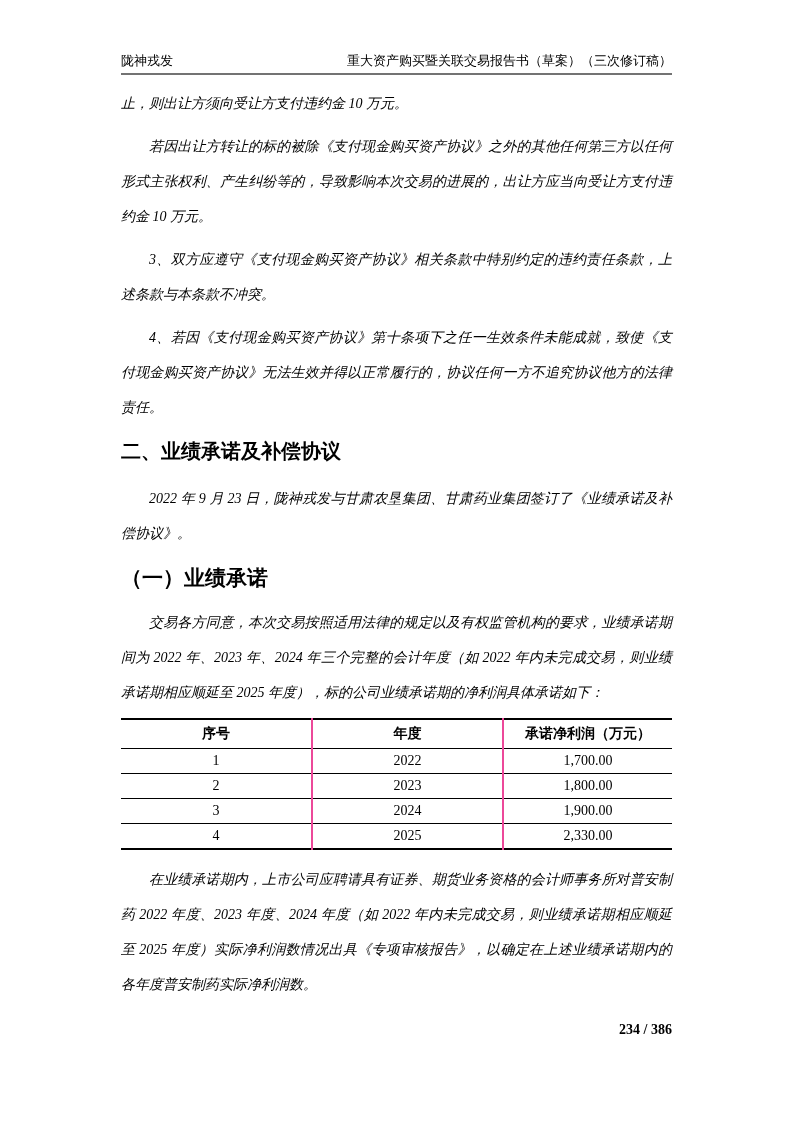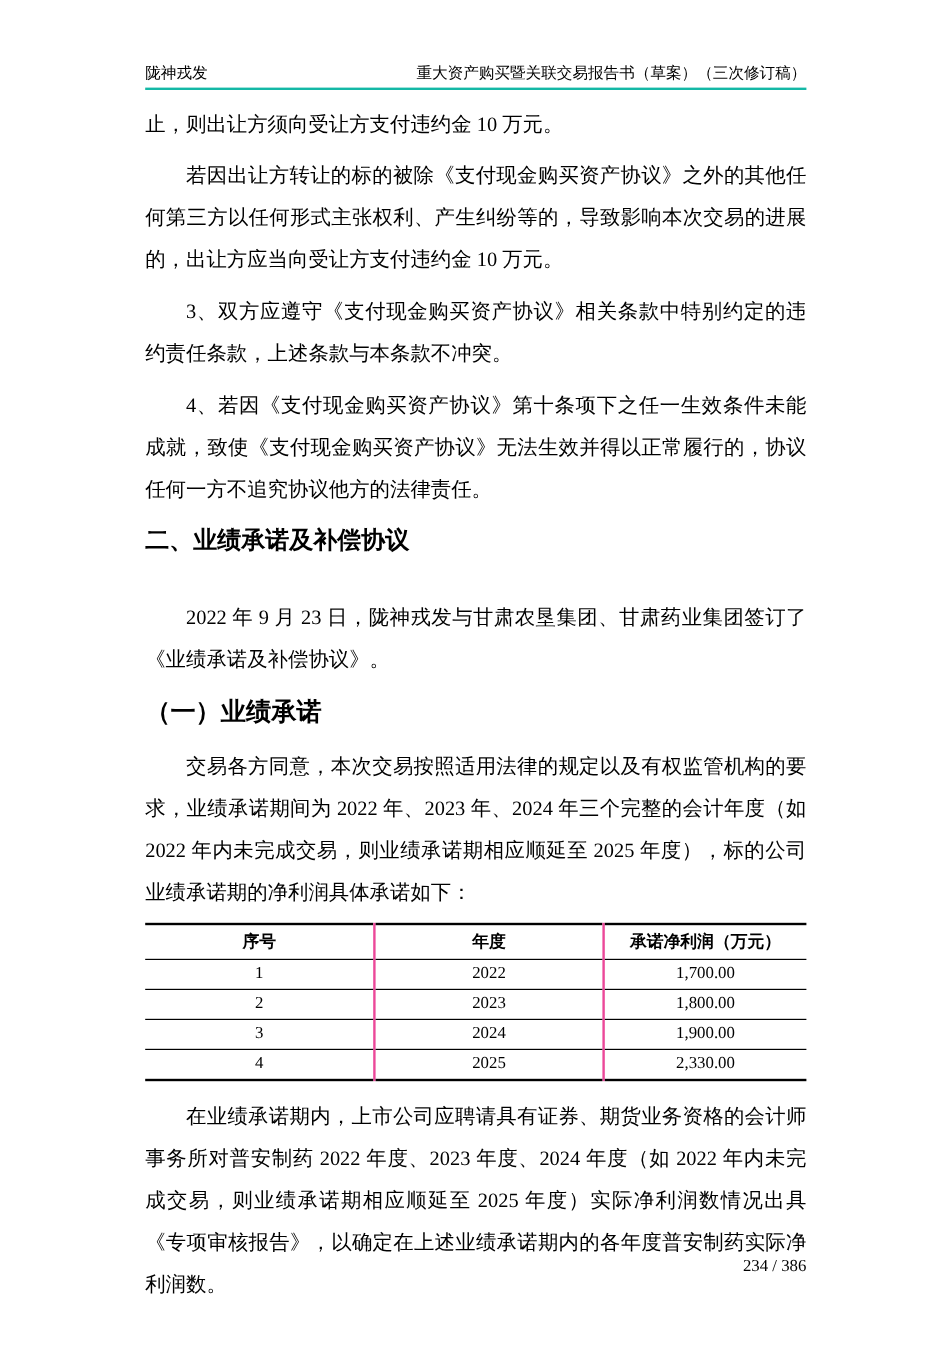--- a/index.html
+++ b/index.html
@@ -15,44 +15,45 @@
     position: relative;
     width: 793px;
     height: 1122px;
     background: #ffffff;
     overflow: hidden;
   }
   .page-header {
     margin: 0 121px;
     padding-top: 53px;
     padding-bottom: 4px;
-    border-bottom: 2px solid #14b8a6;
+    border-bottom: 2px solid #737373;
     display: flex;
     justify-content: space-between;
     align-items: flex-end;
     font-size: 13px;
     line-height: 16px;
   }
   .page-body {
     margin: 11px 121px 0 121px;
   }
   p.para {
-    font-size: 17px;
+    font-size: 14px;
     line-height: 35px;
     text-align: justify;
     margin: 0 0 8px 0;
     text-indent: 2em;
+    font-style: italic;
   }
   p.para.no-indent { text-indent: 0; }
   h1.section-heading {
     font-family: "Liberation Sans", "DejaVu Sans", sans-serif;
     font-size: 20px;
     line-height: 28px;
     font-weight: bold;
-    margin: 12px 0 32px 0;
+    margin: 12px 0 16px 0;
   }
   h2.subsection-heading {
     font-family: "Liberation Sans", "DejaVu Sans", sans-serif;
     font-size: 21px;
     line-height: 26px;
     font-weight: bold;
     margin: 14px 0 14px 0;
   }
   table.commit-table {
     width: 100%;
@@ -75,24 +76,24 @@
   }
   .commit-table th + th, .commit-table td + td {
     border-left: 2px solid #ec4899;
   }
   .commit-table tbody tr:last-child td { border-bottom: none; }
   .col-seq   { width: 34.7%; }
   .col-year  { width: 34.6%; }
   .col-profit{ width: 30.7%; }
   .page-footer {
     position: absolute;
-    top: 1048px;
+    top: 1022px;
     right: 121px;
     font-size: 14px;
-    font-weight: normal;
+    font-weight: bold;
     margin-left: 28px;
   }
 </style>
 </head>
 <body>
 
 <div class="page">
 
   <header class="page-header">
     <span>陇神戎发</span>

